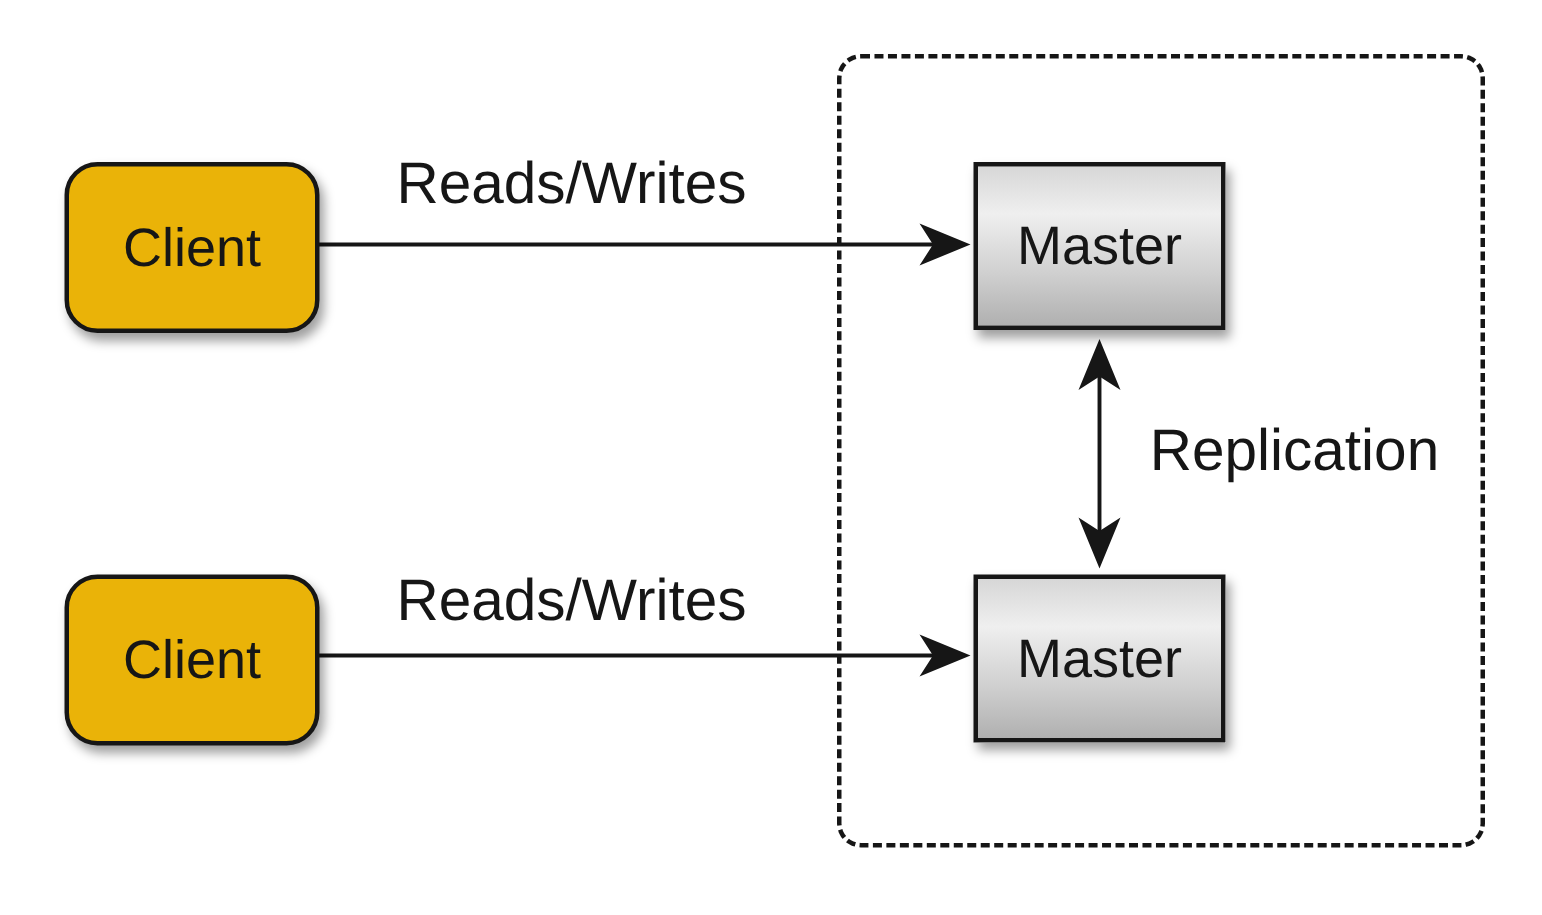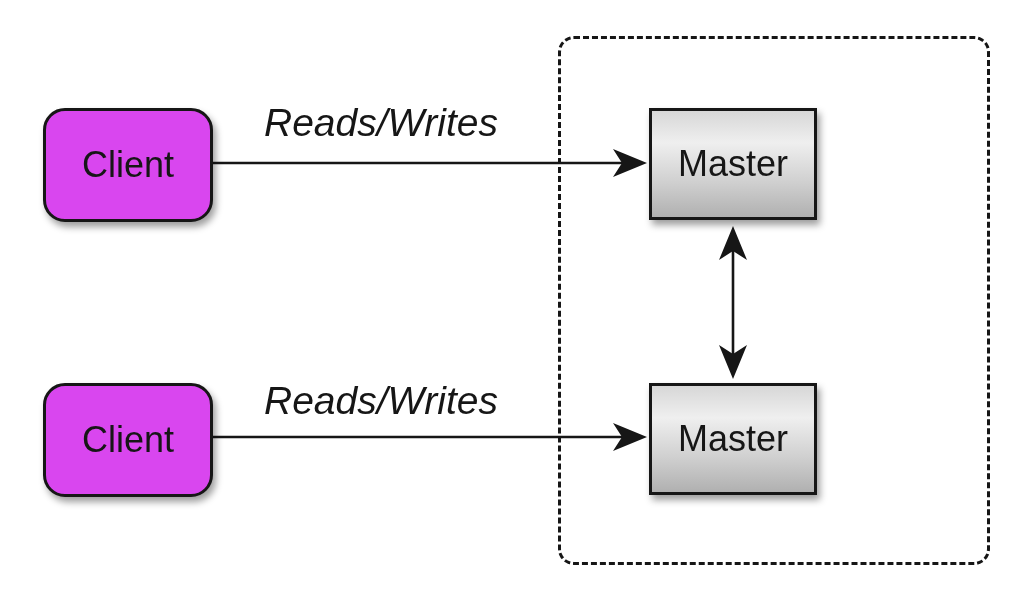--- a/index.html
+++ b/index.html
@@ -34,40 +34,39 @@
     font-size: 36px;
     line-height: 1;
     border: 3px solid #161616;
     box-shadow: 3px 5px 7px rgba(0,0,0,0.38);
   }
   .client {
     left: 43px;
     width: 164px;
     height: 108px;
     border-radius: 22px;
-    background: #d946ef;
+    background: #eab308;
   }
   .client.top { top: 108px; }
   .client.bottom { top: 383px; }
   .master {
     left: 649px;
     width: 162px;
     height: 106px;
     background: linear-gradient(180deg, #d7d7d7 0%, #efefef 30%, #cfcfcf 68%, #b0b0b0 100%);
     text-align: center;
   }
   .master.top { top: 108px; }
   .master.bottom { top: 383px; }
   .edge-label {
     position: absolute;
     font-size: 39px;
     line-height: 1.1;
     white-space: nowrap;
     text-align: center;
-    font-style: italic;
   }
   .edge-label.rw-top { left: 230px; top: 102px; width: 302px; }
   .edge-label.rw-bottom { left: 230px; top: 380px; width: 302px; }
   .edge-label.repl { left: 760px; top: 280px; width: 206px; }
   svg.wires {
     position: absolute;
     left: 0;
     top: 0;
     pointer-events: none;
   }
@@ -113,14 +112,15 @@
   </div>
 
   <div class="node master bottom">
     <span>Master</span>
   </div>
 
   <div class="edge-label rw-top">Reads/Writes</div>
 
   <div class="edge-label rw-bottom">Reads/Writes</div>
 
+  <div class="edge-label repl">Replication</div>
 
 </div>
 
 </body></html>

